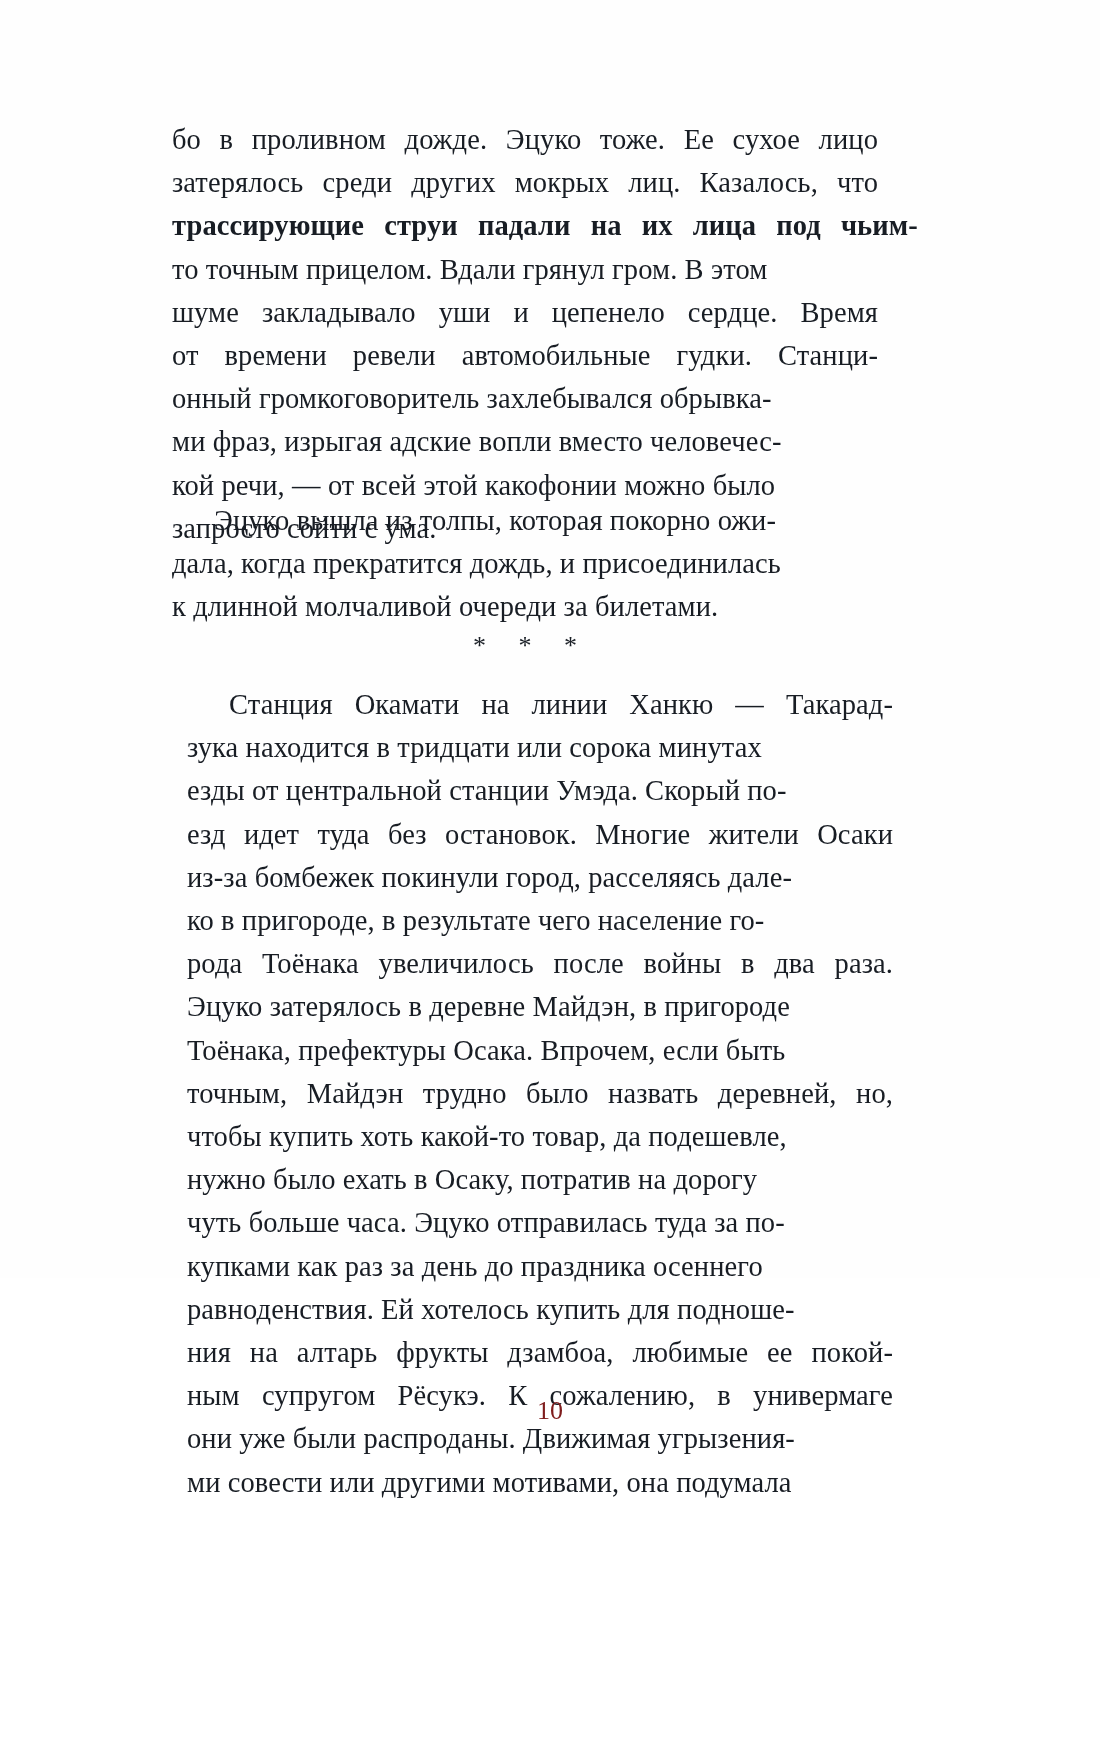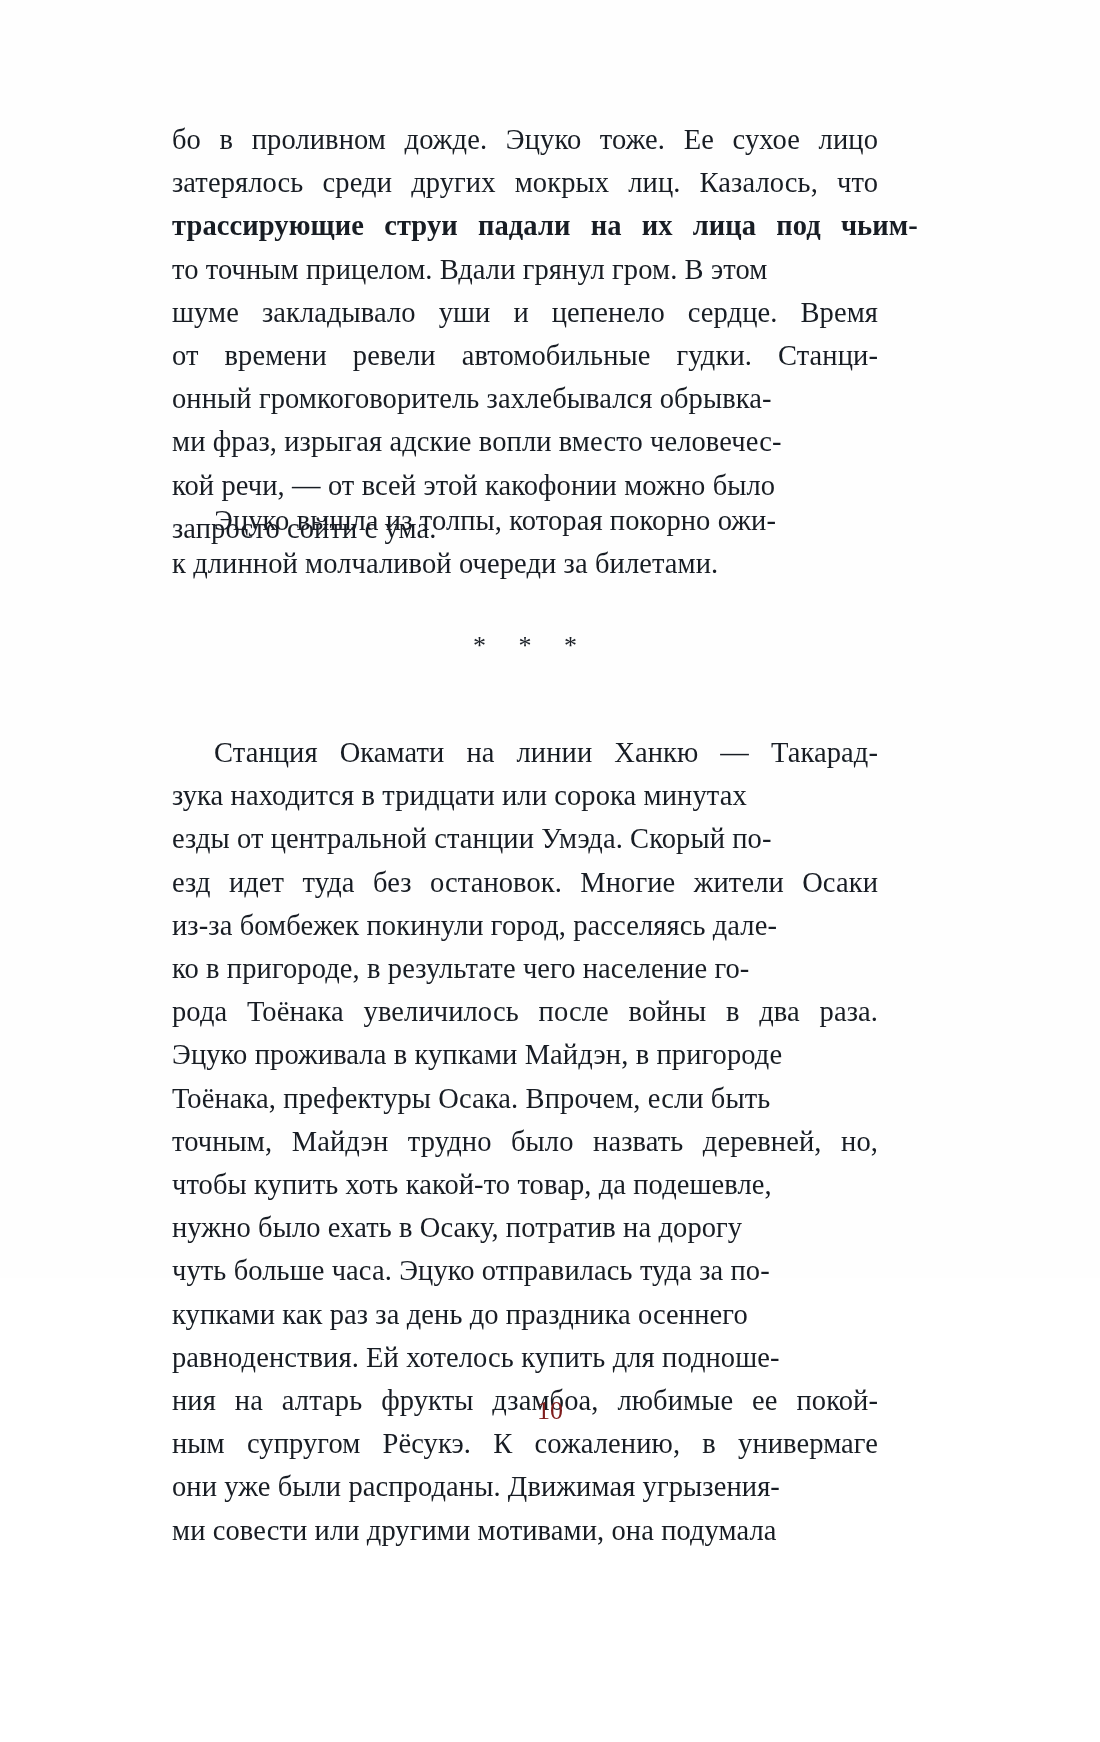--- a/index.html
+++ b/index.html
@@ -58,21 +58,21 @@
     left: 0;
     width: 1100px;
     text-align: center;
     font-size: 26px;
     color: #7f1d1d;
     font-family: "Liberation Serif", "DejaVu Serif", serif;
   }
 
   .blk1 { position: absolute; left: 0; top: 0; width: 706px; }
   .blk2 { position: absolute; left: 0; top: 381px; width: 706px; }
-  .blk3 { position: absolute; left: 0; top: 565px; width: 706px; margin-top: 48px; }
+  .blk3 { position: absolute; left: 15px; top: 565px; width: 706px; }
 </style>
 </head>
 <body>
 
 <div class="page">
   <div class="text-block">
 
     <div class="blk1">
       <span class="line" style="word-spacing: 11.391px;">бо в проливном дожде. Эцуко тоже. Ее сухое лицо</span>
       <span class="line" style="word-spacing: 11.909px;">затерялось среди других мокрых лиц. Казалось, что</span>
@@ -81,34 +81,35 @@
       <span class="line" style="word-spacing: 15.755px;">шуме закладывало уши и цепенело сердце. Время</span>
       <span class="line" style="word-spacing: 18.778px;">от времени ревели автомобильные гудки. Станци-</span>
       <span class="line">онный громкоговоритель захлебывался обрывка-</span>
       <span class="line">ми фраз, изрыгая адские вопли вместо человечес-</span>
       <span class="line">кой речи, — от всей этой какофонии можно было</span>
       <span class="line">запросто сойти с ума.</span>
     </div>
 
     <div class="blk2">
       <span class="line" style="text-indent:42px">Эцуко вышла из толпы, которая покорно ожи-</span>
+      <span class="line">дала, когда прекратится дождь, и присоединилась</span>
       <span class="line">к длинной молчаливой очереди за билетами.</span>
     </div>
 
     <div class="separator" style="top:513px">* * *</div>
 
     <div class="blk3">
       <span class="line" style="text-indent: 42px; word-spacing: 14.755px;">Станция Окамати на линии Ханкю — Такарад-</span>
       <span class="line">зука находится в тридцати или сорока минутах</span>
       <span class="line">езды от центральной станции Умэда. Скорый по-</span>
       <span class="line" style="word-spacing: 11.118px;">езд идет туда без остановок. Многие жители Осаки</span>
       <span class="line">из-за бомбежек покинули город, расселяясь дале-</span>
       <span class="line">ко в пригороде, в результате чего население го-</span>
       <span class="line" style="word-spacing: 12.538px;">рода Тоёнака увеличилось после войны в два раза.</span>
-      <span class="line">Эцуко проживала в купками Майдэн, в пригороде</span>
+      <span class="line">Эцуко затерялось в деревне Майдэн, в пригороде</span>
       <span class="line">Тоёнака, префектуры Осака. Впрочем, если быть</span>
       <span class="line" style="word-spacing: 12.292px;">точным, Майдэн трудно было назвать деревней, но,</span>
       <span class="line">чтобы купить хоть какой-то товар, да подешевле,</span>
       <span class="line">нужно было ехать в Осаку, потратив на дорогу</span>
       <span class="line">чуть больше часа. Эцуко отправилась туда за по-</span>
       <span class="line">купками как раз за день до праздника осеннего</span>
       <span class="line">равноденствия. Ей хотелось купить для подноше-</span>
       <span class="line" style="word-spacing: 11.688px;">ния на алтарь фрукты дзамбоа, любимые ее покой-</span>
       <span class="line" style="word-spacing: 14.956px;">ным супругом Рёсукэ. К сожалению, в универмаге</span>
       <span class="line">они уже были распроданы. Движимая угрызения-</span>

